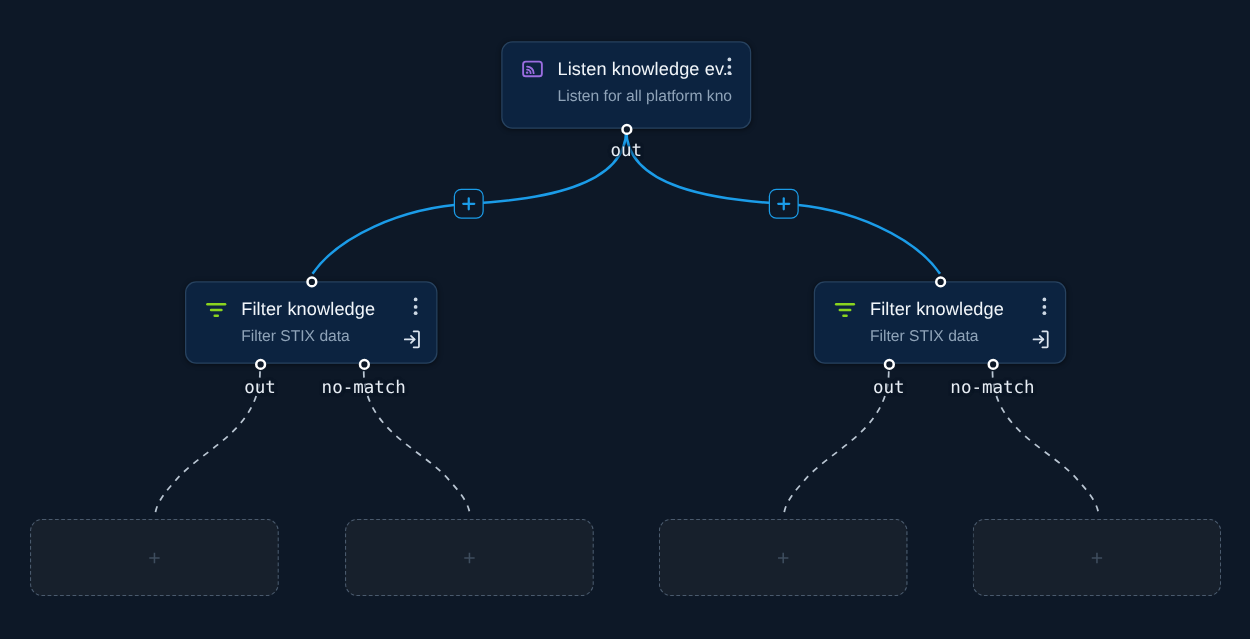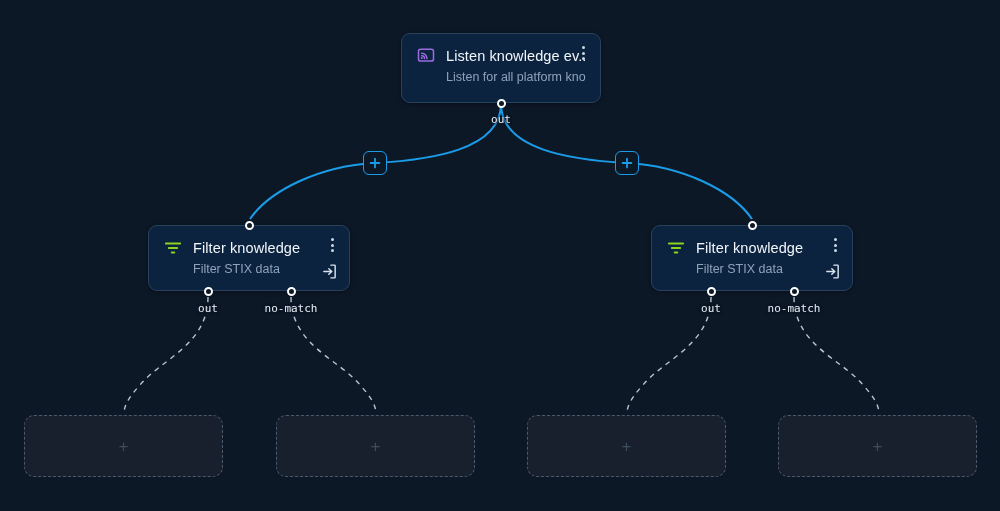--- a/index.html
+++ b/index.html
@@ -109,21 +109,21 @@
     height: 9px;
     box-sizing: border-box;
     border: 2px solid #ffffff;
     border-radius: 50%;
     background: #0d1827;
     cursor: crosshair;
   }
   .port-label {
     position: absolute;
     font-family: "DejaVu Sans Mono", "Liberation Mono", monospace;
-    font-size: 11px;
+    font-size: 14px;
     color: #e8eef5;
     white-space: nowrap;
     transform: translateX(-50%);
     text-shadow: 0 0 3px #0d1827, 0 0 3px #0d1827, 0 0 2px #0d1827;
   }
 
   
   .edge-plus {
     position: absolute;
     width: 24px;

